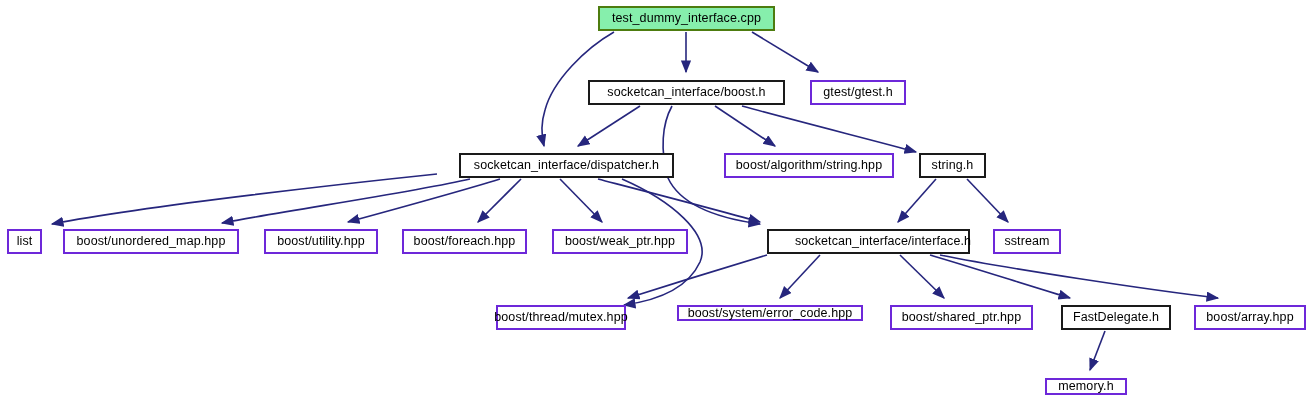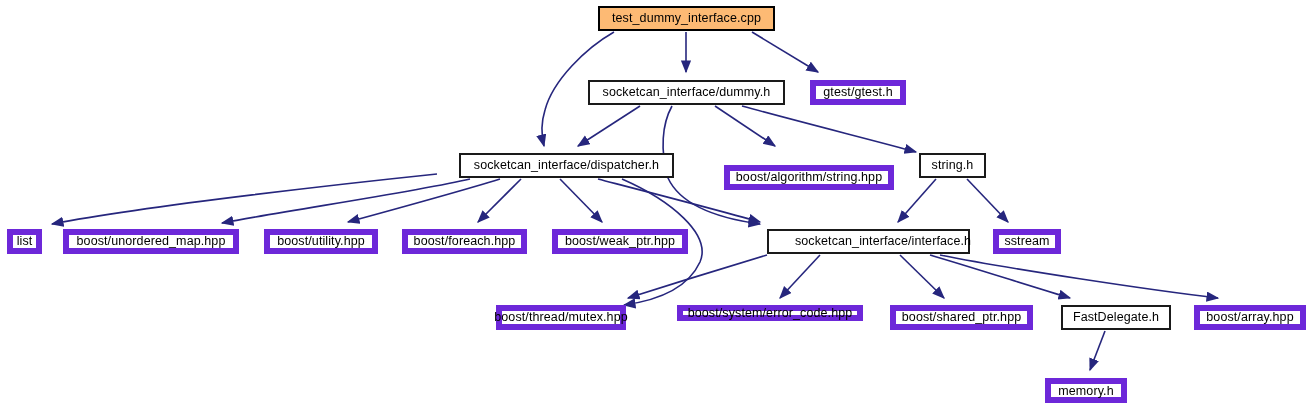--- a/index.html
+++ b/index.html
@@ -22,30 +22,30 @@
     position:absolute;
     box-sizing:border-box;
     display:flex;
     align-items:center;
     justify-content:center;
     white-space:nowrap;
     font-size:12.5px;
     line-height:1;
     color:#000000;
     background:#ffffff;
-    border:6px solid #6d28d9;
+    border:2px solid #6d28d9;
     height:25px;
     letter-spacing:0.1px;
   }
   .node.local{
     border:2px solid #1a1a1a;
   }
   .node.root{
-    border:2px solid #000000;
-    background:#fdba74;
+    border:2px solid #4d7c0f;
+    background:#86efac;
   }
   .node .lbl{
     display:block;
     padding:0 7px;
     transform:translateY(-0.5px);
   }
 </style>
 </head>
 <body>
 
@@ -79,29 +79,29 @@
         <path d="M 930,255 C 974,268 1030,286 1070,298" fill="none" stroke="#26267d" stroke-width="1.6" marker-end="url(#arrowhead)"></path>
         <path d="M 940,255 C 1010,269 1150,290 1218,298" fill="none" stroke="#26267d" stroke-width="1.6" marker-end="url(#arrowhead)"></path>
         <path d="M 1105,331 L 1090,370" fill="none" stroke="#26267d" stroke-width="1.6" marker-end="url(#arrowhead)"></path>
       </g>
   </svg>
   <div id="node-layer">
       <div class="node root" style="left: 598px; top: 6px; width: 177px; height: 25px;">
         <span class="lbl">test_dummy_interface.cpp</span>
       </div>
       <div class="node local" style="left: 588px; top: 80px; width: 197px; height: 25px;">
-        <span class="lbl">socketcan_interface/dummy.h</span>
+        <span class="lbl">socketcan_interface/boost.h</span>
       </div>
       <div class="node" style="left: 810px; top: 80px; width: 96px; height: 25px;">
         <span class="lbl">gtest/gtest.h</span>
       </div>
       <div class="node local" style="left: 437px; top: 153px; width: 215px; height: 25px; margin-left: 22px;">
         <span class="lbl">socketcan_interface/dispatcher.h</span>
       </div>
-      <div class="node" style="left: 724px; top: 153px; width: 170px; height: 25px; margin-top: 12px;">
+      <div class="node" style="left: 724px; top: 153px; width: 170px; height: 25px;">
         <span class="lbl">boost/algorithm/string.hpp</span>
       </div>
       <div class="node local" style="left: 919px; top: 153px; width: 67px; height: 25px;">
         <span class="lbl">string.h</span>
       </div>
       <div class="node" style="left: 7px; top: 229px; width: 35px; height: 25px;">
         <span class="lbl">list</span>
       </div>
       <div class="node" style="left: 63px; top: 229px; width: 176px; height: 25px;">
         <span class="lbl">boost/unordered_map.hpp</span>
@@ -129,17 +129,17 @@
       </div>
       <div class="node" style="left: 890px; top: 305px; width: 143px; height: 25px; align-items: center;">
         <span class="lbl">boost/shared_ptr.hpp</span>
       </div>
       <div class="node local" style="left: 1061px; top: 305px; width: 110px; height: 25px;">
         <span class="lbl">FastDelegate.h</span>
       </div>
       <div class="node" style="left: 1194px; top: 305px; width: 112px; height: 25px;">
         <span class="lbl">boost/array.hpp</span>
       </div>
-      <div class="node" style="left: 1045px; top: 378px; width: 82px; height: 25px; align-items: flex-end;">
+      <div class="node" style="left: 1045px; top: 378px; width: 82px; height: 17px;">
         <span class="lbl">memory.h</span>
       </div>
     </div>
 </div>
 
 </body></html>

